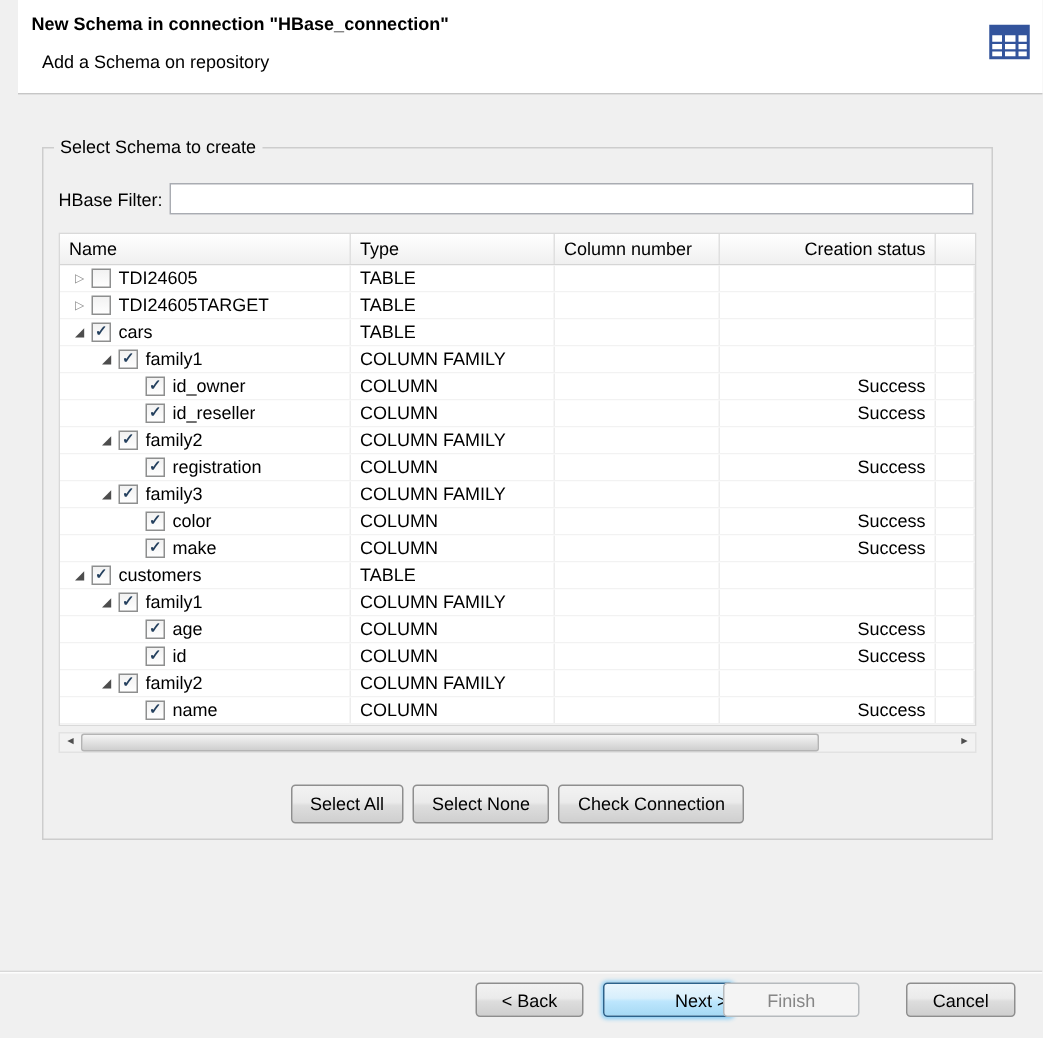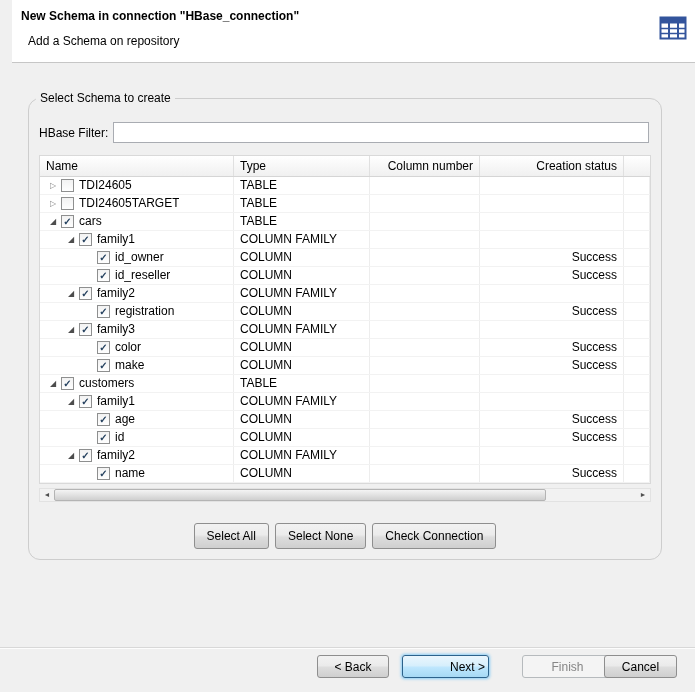--- a/index.html
+++ b/index.html
@@ -18,21 +18,21 @@
     position:absolute; top:0; left:0; width:695px; height:63px;
     background:#ffffff; border-bottom:1px solid #c6c6c6;margin-left:12px;
   }
   .wizard-title { position:absolute; left:9px; top:9px; font-weight:bold; }
   .wizard-subtitle { position:absolute; left:16px; top:34px; }
   .header-icon { position:absolute; right:20px; top:15px; width:28px; height:26px; }
 
   
   .group {
     position:absolute; left:28px; top:98px; width:634px; height:462px;
-    border:1px solid #cdcdcd; border-radius:12px;padding-left:36px;
+    border:1px solid #cdcdcd; border-radius:0;padding-left:36px;
   }
   .group-label {
     position:absolute; top:-8px; left:7px;
     background:#f0f0f0; padding:0 4px; line-height:14px;
   }
 
   .filter-label { position:absolute; left:10px; top:27px; }
   .filter-input {
     position:absolute; left:84px; top:23px; width:536px; height:21px;
     border:1px solid #a9acb2; background:#fff; padding:2px 4px;
@@ -48,21 +48,21 @@
     display:flex; height:21px;
     background:linear-gradient(#ffffff, #f0f0f0);
     border-bottom:1px solid #d5d5d5;
   }
   .tt-hcell {
     border-right:1px solid #e0e0e0; padding:0 6px; line-height:20px;
     overflow:hidden; white-space:nowrap;
   }
   .c-name   { width:194px; }
   .c-type   { width:136px; }
-  .c-colnum { width:110px; text-align:right; }
+  .c-colnum { width:110px; }
   .c-status { width:144px; text-align:right; }
   .c-extra  { flex:1; border-right:none; }
 
   .tt-body { }
   .tt-row { display:flex; height:18px; border-bottom:1px solid #f2f2f2; background:#fff; }
   .tt-cell {
     border-right:1px solid #ededed; line-height:17px;
     overflow:hidden; white-space:nowrap; padding:0 6px;
   }
   .tt-cell.c-name { display:flex; align-items:center; padding:0 0 0 5px; }
@@ -121,21 +121,20 @@
     left:402px; width:87px;
     border-color:#2c628b;
     background:linear-gradient(#eaf6fd 0%, #d7effc 45%, #bde6fd 55%, #a6d9f4 100%);
     box-shadow:0 0 3px 1px #88cdf5;
     padding-left:44px;
   }
   .btn-finish {
     left:482px; width:91px;
     background:#f4f4f4; border-color:#b6babd; color:#868686;
     box-shadow:none;
-    margin-left:40px;
   }
   .btn-cancel { left:604px; width:73px; }
 </style>
 </head>
 <body>
 
 <div class="wizard-header">
   <div class="wizard-title">New Schema in connection "HBase_connection"</div>
   <div class="wizard-subtitle">Add a Schema on repository</div>
   <span class="header-icon">

